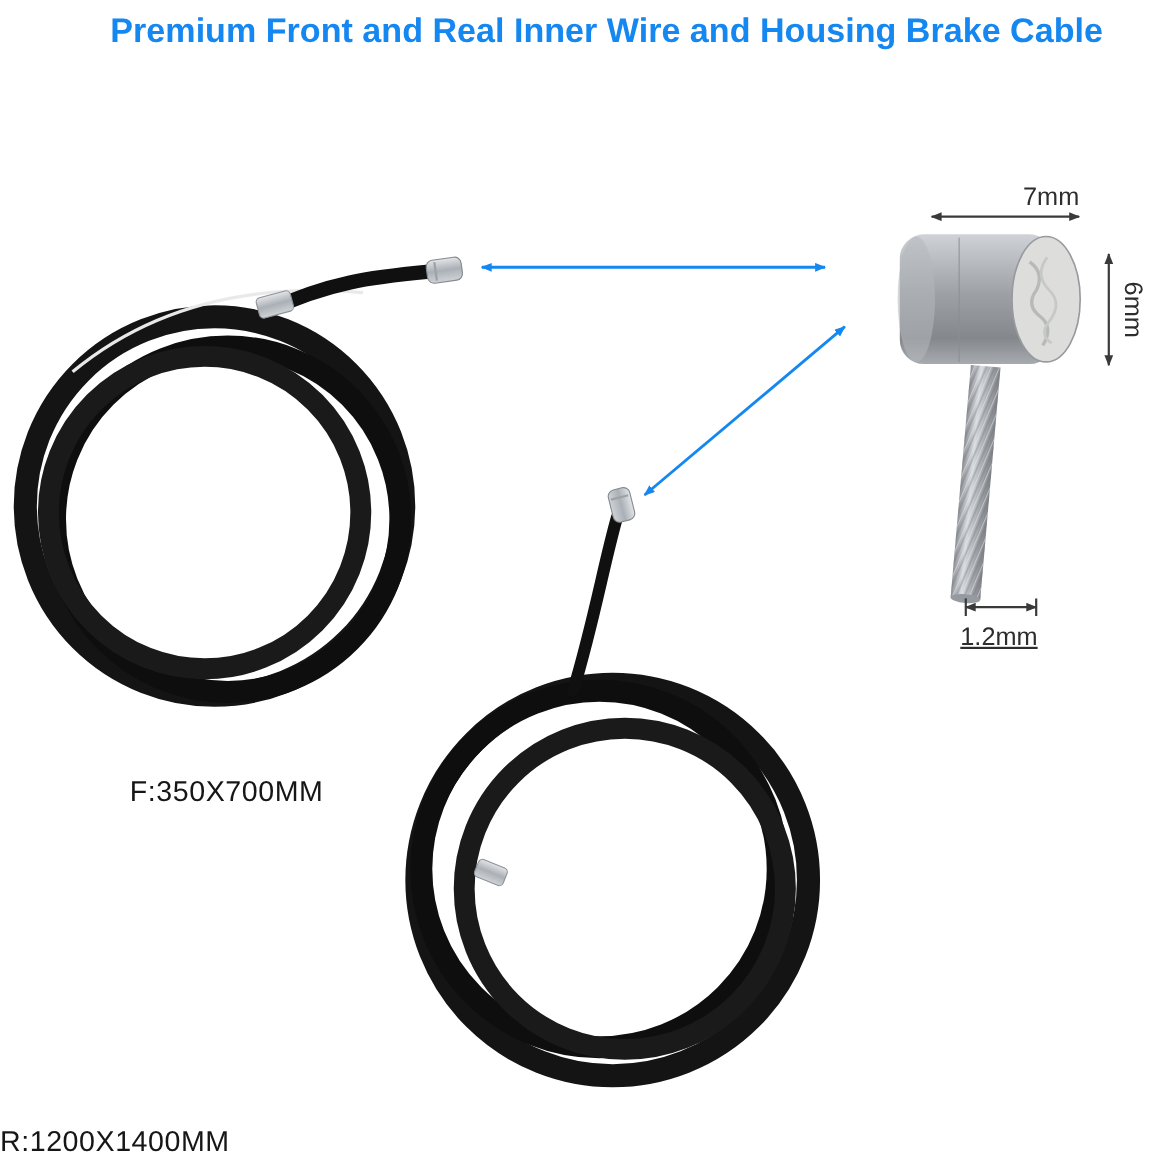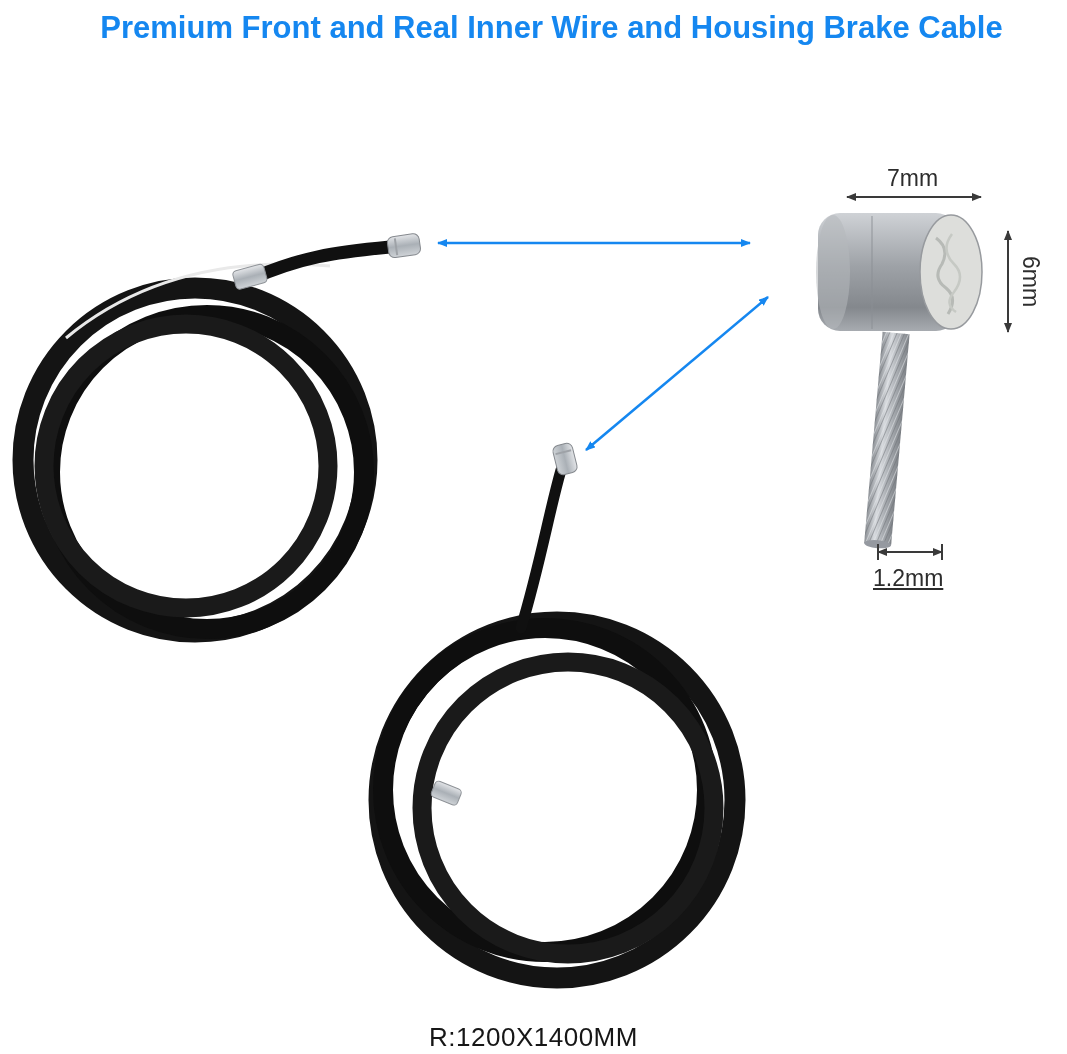--- a/index.html
+++ b/index.html
@@ -122,19 +122,20 @@
     <g stroke="#1587f0" stroke-width="2.6" fill="none">
       <line x1="438" y1="243" x2="750" y2="243" marker-start="url(#arrBlue)" marker-end="url(#arrBlue)"></line>
       <line x1="586" y1="450" x2="768" y2="297" marker-start="url(#arrBlue)" marker-end="url(#arrBlue)"></line>
     </g>
   </svg>
 
   <div class="title-block">
     <div>Premium Front and Real Inner Wire and Housing Brake Cable</div>
   </div>
 
-  <div class="size-label" style="left:0;top:1022px;width:1067px;text-align:center;">R:1200X1400MM</div>
+  <div class="size-label" style="left:118px;top:704px;">F:350X700MM</div>
+  <div class="size-label" style="left:0;top:1022px;width:1067px;text-align:left;">R:1200X1400MM</div>
 
-  <div class="dim-label" style="left:887px;top:165px;">7mm</div>
+  <div class="dim-label" style="left:930px;top:165px;">7mm</div>
   <div class="dim-label dim-rot" style="left:1044px;top:256px;">6mm</div>
   <div class="dim-label" style="left:873px;top:565px;text-decoration:underline;">1.2mm</div>
 
 </div>
 
 </body></html>

